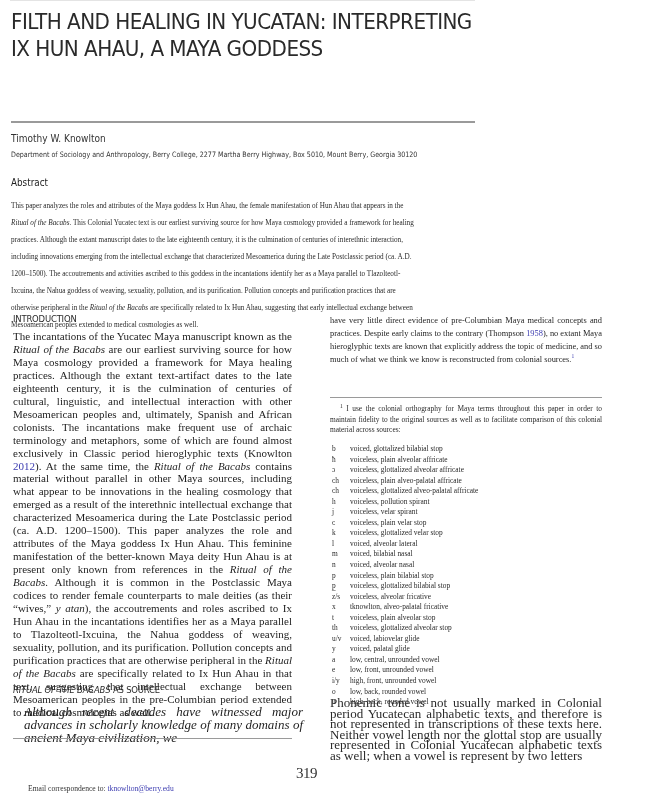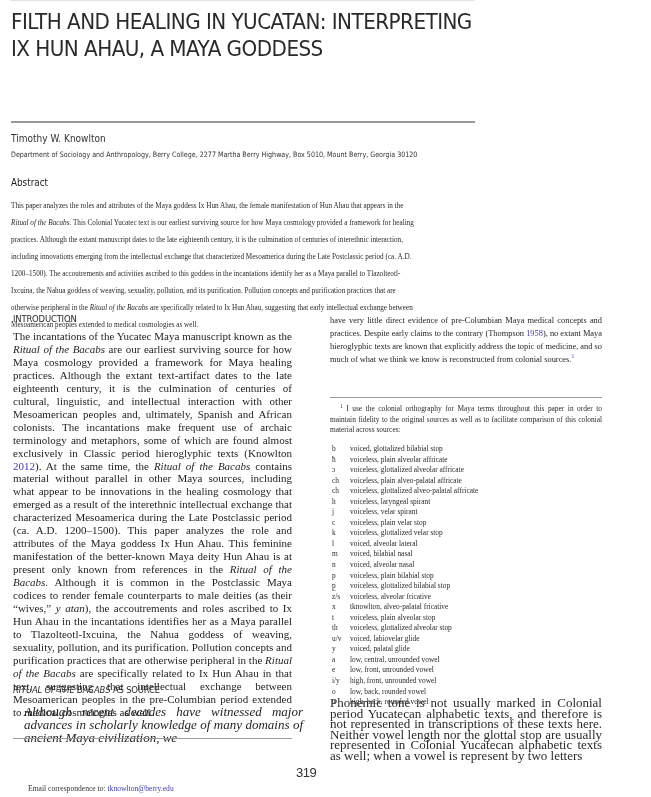--- a/index.html
+++ b/index.html
@@ -24,21 +24,21 @@
   .abstract { position: absolute; left: 11px; top: 198px; width: 410px; font-size: 7.2px; line-height: 17px; color: #2a2a2a; }
   .sec-h { font-family: "DejaVu Sans", sans-serif; font-size: 9.2px; color: #2a2a2a; letter-spacing: -0.2px;
     transform: scaleX(0.92); transform-origin: left top; white-space: nowrap; }
   .sec-h.intro { position: absolute; left: 13px; top: 313px; }
   .sec-h.ritual { position: absolute; left: 13px; top: 684px; }
   .intro-body { position: absolute; left: 13px; top: 330px; width: 279px; font-size: 11px; line-height: 12.95px; text-align: justify; }
   .ritual-body { position: absolute; left: 24px; top: 706px; width: 279px; font-size: 13px; line-height: 12.95px; text-align: justify; font-style: italic; }
   .foot-rule-left { position: absolute; left: 13px; top: 738px; width: 279px; height: 1px; background: #9a9a9a; }
   .email { position: absolute; left: 28px; top: 744px; font-size: 7.6px; color: #333; margin-top: 40px; }
   .link { color: #3b3bb0; }
-  .page-num { position: absolute; left: 296px; top: 765px; font-family: Liberation Sans, sans-serif; font-size: 13px; color: #333; letter-spacing: -0.5px; }
+  .page-num { position: absolute; left: 296px; top: 765px; font-family: Liberation Serif, serif; font-size: 15px; color: #333; letter-spacing: -0.5px; }
 
   .col-right-body { position: absolute; left: 330px; top: 315px; width: 272px; font-size: 8.4px; line-height: 12.95px; text-align: justify; }
   .foot-rule-right { position: absolute; left: 330px; top: 397px; width: 272px; height: 1px; background: #9a9a9a; }
   .fn-intro { position: absolute; left: 330px; top: 404px; width: 272px; font-size: 7.4px; line-height: 10.6px; text-align: justify; color: #2a2a2a; }
   .fn-intro .ind { padding-left: 10px; }
   sup { font-size: 5.5px; vertical-align: super; line-height: 0; }
 
   .ortho { position: absolute; left: 332px; top: 444px; font-size: 7.4px; line-height: 10.55px; color: #2a2a2a; }
   .ortho-row { display: flex; white-space: nowrap; }
   .ortho-sym { width: 18px; }
@@ -96,21 +96,21 @@
     <div class="ortho-row">
       <span class="ortho-sym">ch</span>
       <span>voiceless, plain alveo-palatal affricate</span>
     </div>
     <div class="ortho-row">
       <span class="ortho-sym">ch</span>
       <span>voiceless, glottalized alveo-palatal affricate</span>
     </div>
     <div class="ortho-row">
       <span class="ortho-sym">h</span>
-      <span>voiceless, laryngeal spirant</span>
+      <span>voiceless, pollution spirant</span>
     </div>
     <div class="ortho-row">
       <span class="ortho-sym">j</span>
       <span>voiceless, velar spirant</span>
     </div>
     <div class="ortho-row">
       <span class="ortho-sym">c</span>
       <span>voiceless, plain velar stop</span>
     </div>
     <div class="ortho-row">

